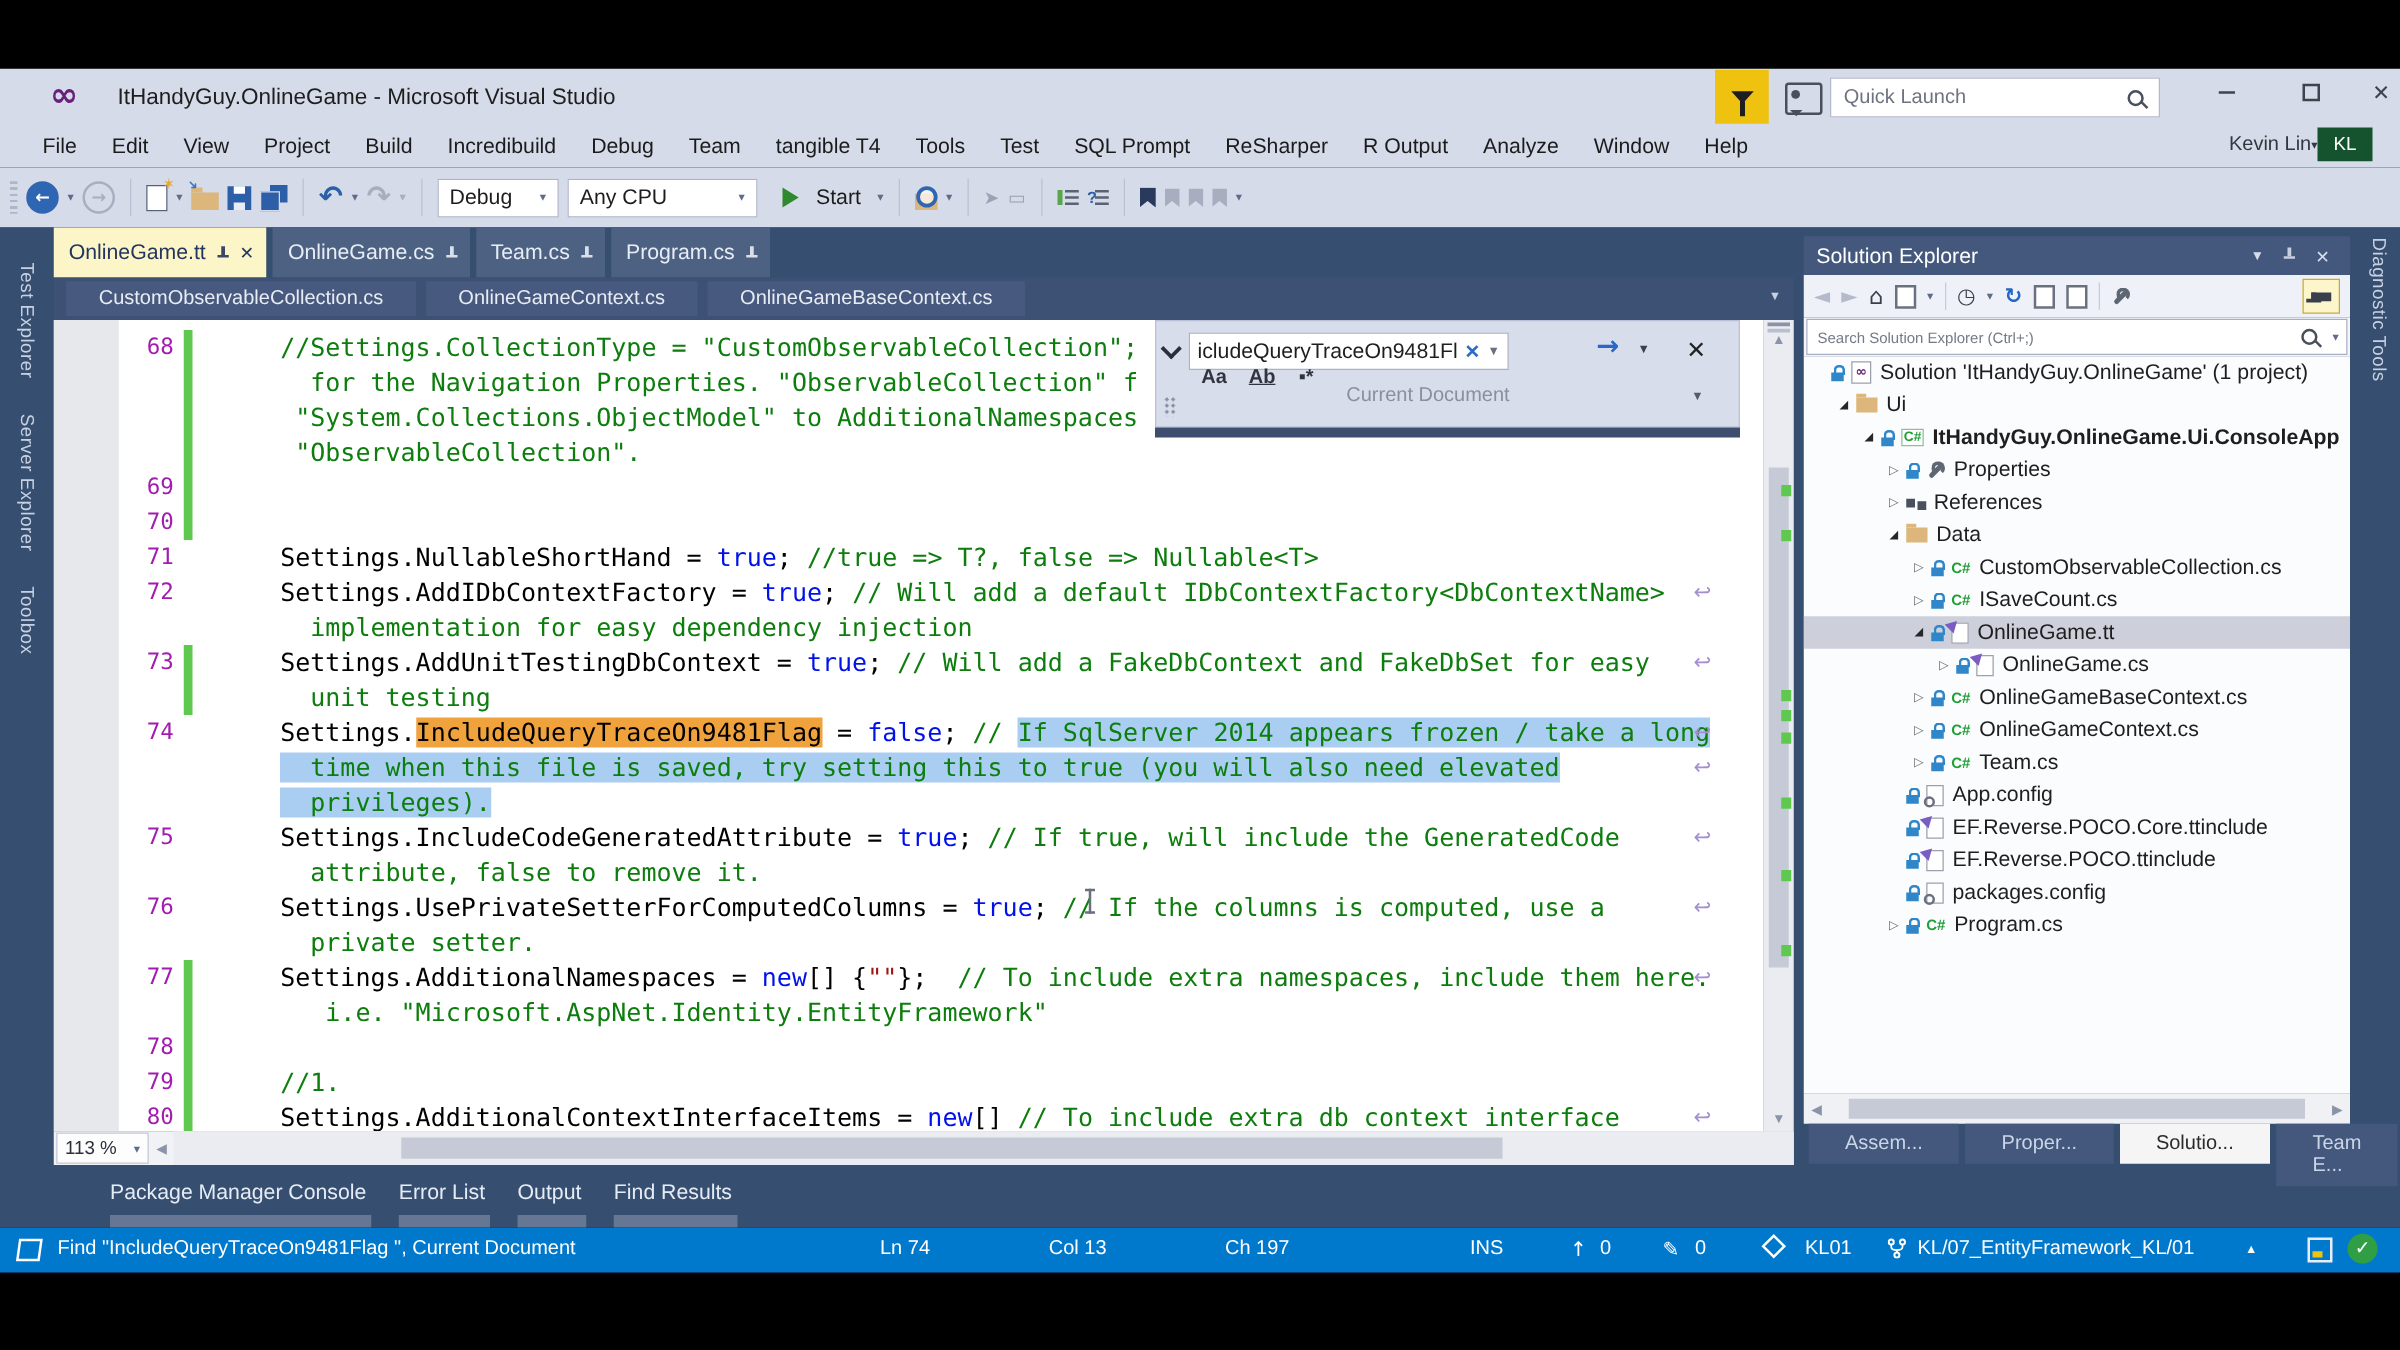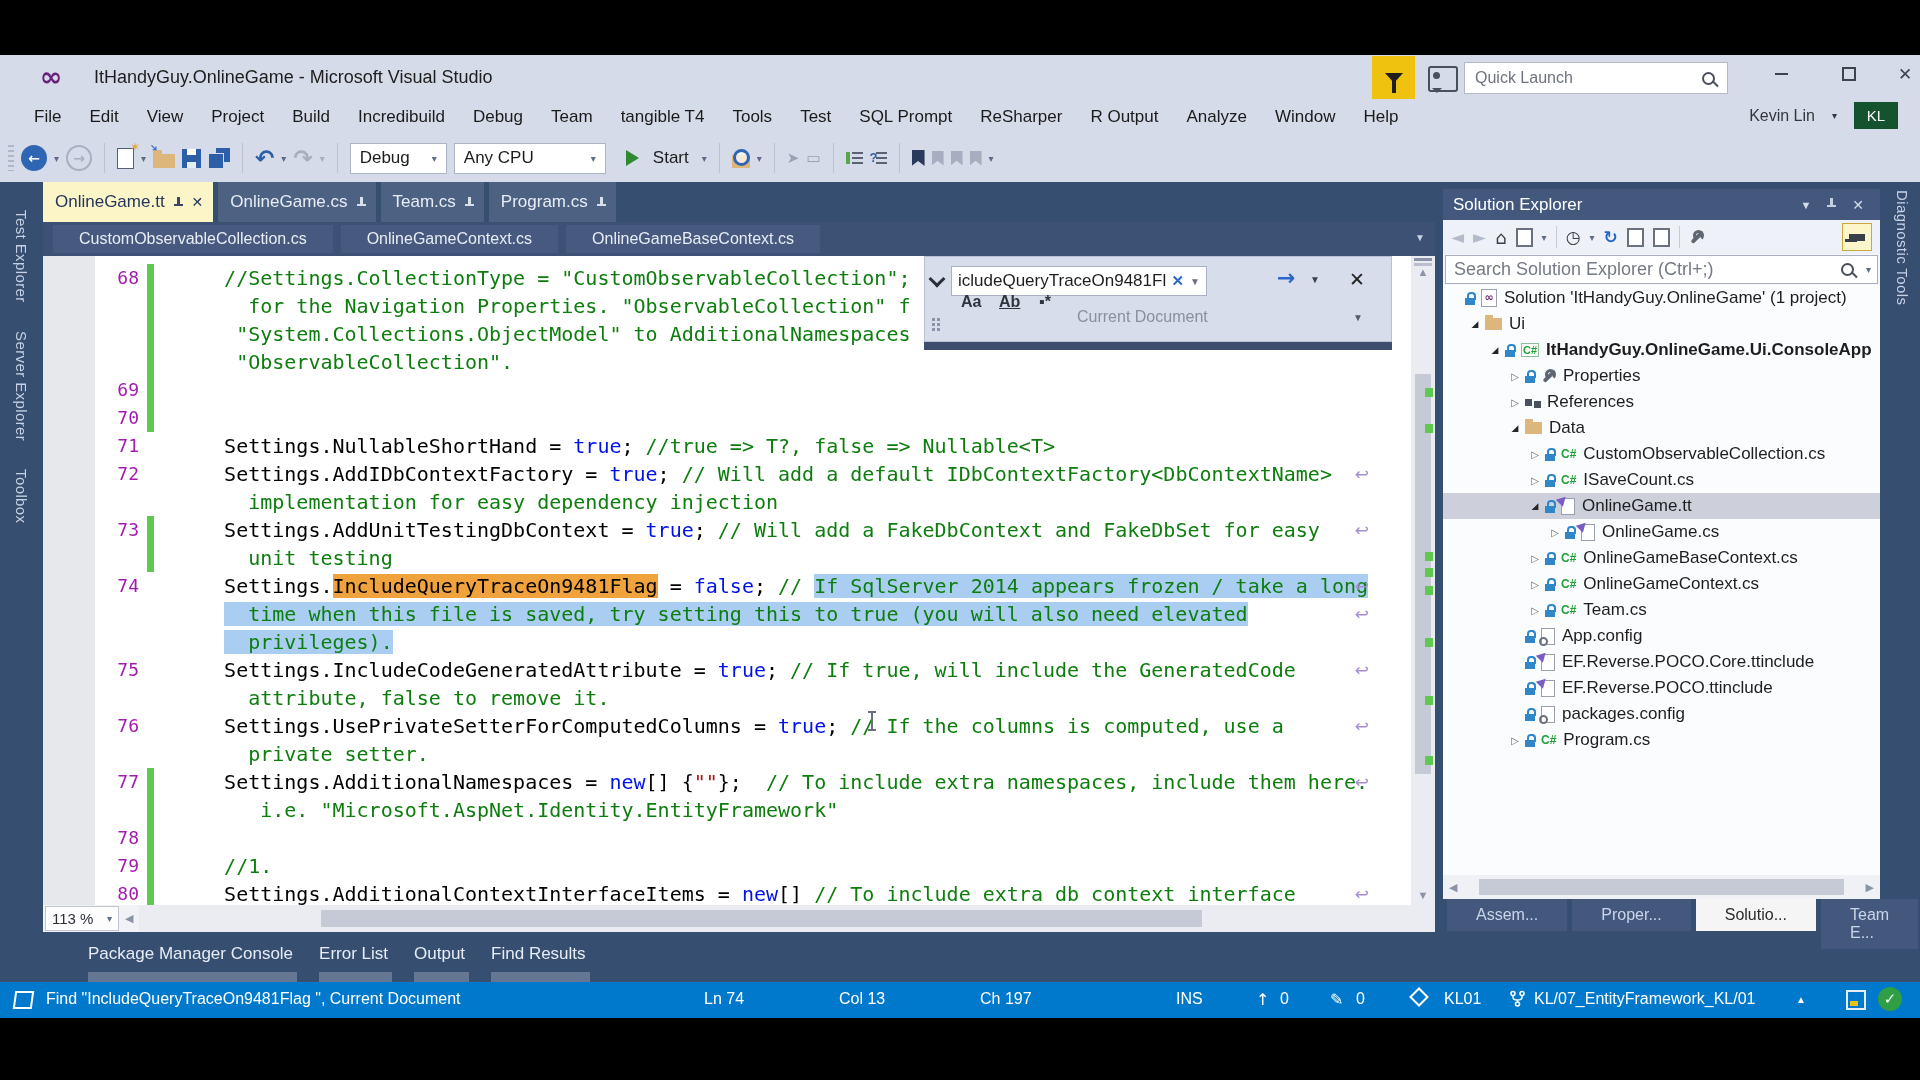--- a/index.html
+++ b/index.html
@@ -25,21 +25,21 @@
   .winbtn{top:4px;width:42px;height:30px;display:flex;align-items:center;justify-content:center;color:#3F434E;font-size:17px;}
   #btn-min{left:1760px;} #btn-restore{left:1828px;} #btn-close{left:1890px;width:30px;}
   #btn-min .bar{width:13px;height:2px;background:#3F434E;}
   #btn-restore .sq{width:10px;height:10px;border:2px solid #3F434E;position:relative;background:#D6DBE9;}
   #btn-restore .sq::before{content:'';position:absolute;left:3px;top:-5px;width:10px;height:10px;border:2px solid #3F434E;z-index:-1;}
 
   
   #menubar{left:0;top:100px;width:1920px;height:34px;background:#D6DBE9;display:flex;align-items:center;}
   #menu-items{display:flex;padding-left:20px;gap:0;}
   .mitem{font-size:17px;color:#1B1B1B;padding:0 14px;line-height:34px;cursor:default;}
-  #user-area{position:absolute;right:22px;top:2px;display:flex;align-items:center;gap:17px;}
+  #user-area{position:absolute;right:22px;top:2px;display:flex;align-items:center;gap:0;}
   #user-name{font-size:16px;color:#33373F;}
   #user-caret{font-size:10px;color:#33373F;}
   #user-avatar{width:44px;height:27px;background:#14532d;color:#fff;font-size:15px;display:flex;align-items:center;justify-content:center;}
 
   
   #toolbar{left:0;top:134px;width:1920px;height:48px;background:#D6DBE9;display:flex;align-items:center;padding-left:8px;box-sizing:border-box;gap:7px;}
   .tsep{width:1px;height:30px;background:#B9C1D4;margin:0 5px;}
   .grip{width:6px;height:26px;background:repeating-linear-gradient(#AEB6C9 0 2px,transparent 2px 5px);}
   .cir{width:26px;height:26px;border-radius:50%;display:flex;align-items:center;justify-content:center;font-size:14px;font-weight:bold;}
   .cir.back{background:#2F66B4;color:#fff;}
@@ -159,21 +159,21 @@
   .i-home{font-size:18px;color:#3A3F4C;}
   .i-docs{width:13px;height:15px;border:2px solid #6A7080;position:relative;background:#fff;}
   .i-docs::before{content:'';position:absolute;left:3px;top:-5px;width:13px;height:15px;border:2px solid #6A7080;background:#fff;z-index:-1;}
   .i-wr{width:15px;height:15px;position:relative;}
   .i-wr::before{content:'';position:absolute;left:1px;top:6px;width:13px;height:4px;background:#5F6673;transform:rotate(-45deg);border-radius:2px;}
   .i-wr::after{content:'';position:absolute;right:0;top:0;width:5px;height:5px;border:3px solid #5F6673;border-radius:50%;border-bottom-color:transparent;}
   #se-toggle{width:28px;height:26px;background:#FDF6CB;border:1px solid #C9A93A;display:flex;align-items:center;justify-content:center;margin-left:auto;margin-right:8px;}
   #se-toggle .tg{width:12px;height:7px;background:#3A3F4C;border-left:4px solid #3A3F4C;box-shadow:-6px 3px 0 -2px #3A3F4C;}
   #se-search{left:0;top:65px;width:100%;height:31px;background:#F5F6FA;display:flex;align-items:center;}
   #se-search-box{flex:1;height:27px;margin:0 2px;background:#fff;border:1px solid #A9AEC2;display:flex;align-items:center;}
-  #se-search-text{flex:1;padding-left:8px;font-size:18px;color:#757A87;}
+  #se-search-text{flex:1;padding-left:8px;font-size:12px;color:#757A87;}
   #se-tree{left:0;top:96px;width:100%;height:590px;background:#FBFCFE;overflow:hidden;}
   .trow{position:relative;height:26px;display:flex;align-items:center;font-size:17px;color:#1E1E1E;}
   .trow.sel{background:#CDD0DB;}
   .texp{width:12px;text-align:center;font-family:"DejaVu Sans";flex:none;}
   .texp.o{font-size:9px;color:#262626;} .texp.c{font-size:10px;color:#6B6B6B;}
   .tspacer{flex:none;}
   .tlabel{margin-left:7px;white-space:nowrap;}
   .tlabel.b{font-weight:bold;}
   .i-lock{position:relative;width:10px;height:13px;flex:none;margin:0 2px 0 4px;}
   .i-lock::before{content:'';position:absolute;top:0;left:2px;width:5px;height:6px;border:2px solid #2F86C9;border-bottom:none;border-radius:4px 4px 0 0;}

